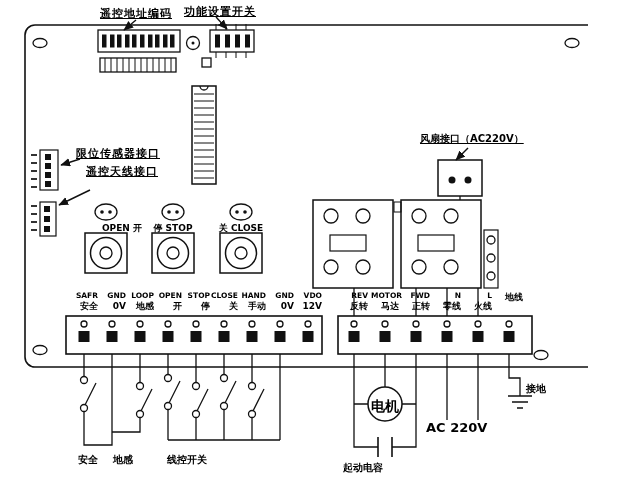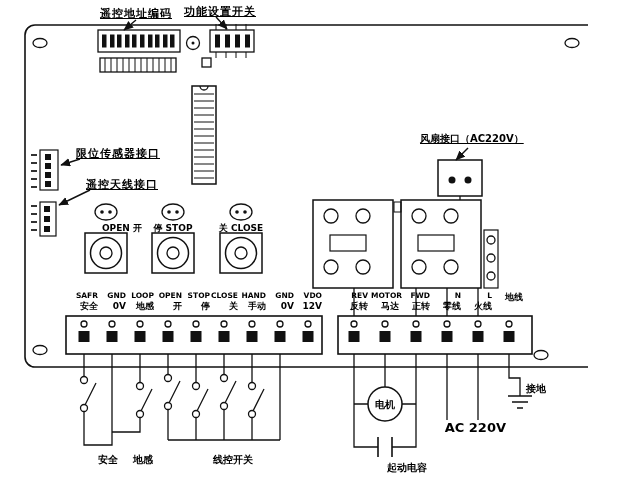--- a/index.html
+++ b/index.html
@@ -4,23 +4,23 @@
 <style>
   *{margin:0;padding:0;box-sizing:border-box}
   html,body{background:#fff}
   body{font-family:"DejaVu Sans","Liberation Sans",sans-serif;color:#000}
   .stage{position:relative;width:588px;height:489px;background:#fff;overflow:hidden}
   svg.gfx{position:absolute;left:0;top:0;display:block}
   .lbl{position:absolute;font-weight:bold;white-space:nowrap;color:#000}
   .callout{font-size:11px;letter-spacing:1px;text-decoration:underline}
   .callout-sm{font-size:10px;letter-spacing:0;text-decoration:underline}
   .btnlbl{font-size:9px;width:60px;text-align:center}
-  .ann{font-size:10px;text-align:right}
+  .ann{font-size:10px;text-align:left}
   .ann-big{font-size:13px}
-  .motor-lbl{font-size:10px;width:30px;text-align:center;font-weight:bold}
+  .motor-lbl{font-size:14px;width:30px;text-align:center;font-weight:bold}
   .tcol{position:absolute;top:292px;width:28px;text-align:right;font-weight:bold;line-height:1.15}
   .tcol .en{display:block;font-size:7.5px}
   .tcol .cn{display:block;font-size:9px}
 </style>
 </head>
 <body>
 
 <div class="stage">
 
   <svg class="gfx" width="622" height="489" viewBox="0 0 622 489">
@@ -252,21 +252,21 @@
         <path d="M80 159 L61 165" marker-end="url(#arr)"></path>
         <path d="M90 190 L59 205" marker-end="url(#arr)"></path>
         <path d="M468 148 L456 160" marker-end="url(#arr)"></path>
       </g>
     </g>
   </svg>
 
   <div class="lbl callout" style="left:100px;top:6px">遥控地址编码</div>
   <div class="lbl callout" style="left:184px;top:4px">功能设置开关</div>
   <div class="lbl callout" style="left:76px;top:146px">限位传感器接口</div>
-  <div class="lbl callout" style="left:86px;top:177px">遥控天线接口</div>
+  <div class="lbl callout" style="left:86px;top:164px">遥控天线接口</div>
   <div class="lbl callout-sm lbl" style="left:420px;top:132px">风扇接口（AC220V）</div>
 
   <div class="lbl btnlbl" style="left:92px;top:222px">OPEN 开</div>
   <div class="lbl btnlbl" style="left:143px;top:222px">停 STOP</div>
   <div class="lbl btnlbl" style="left:211px;top:222px">关 CLOSE</div>
 
   <div class="tcol" style="left:70px">
       <span class="en">SAFR</span>
       <span class="cn">安全</span>
     </div>

